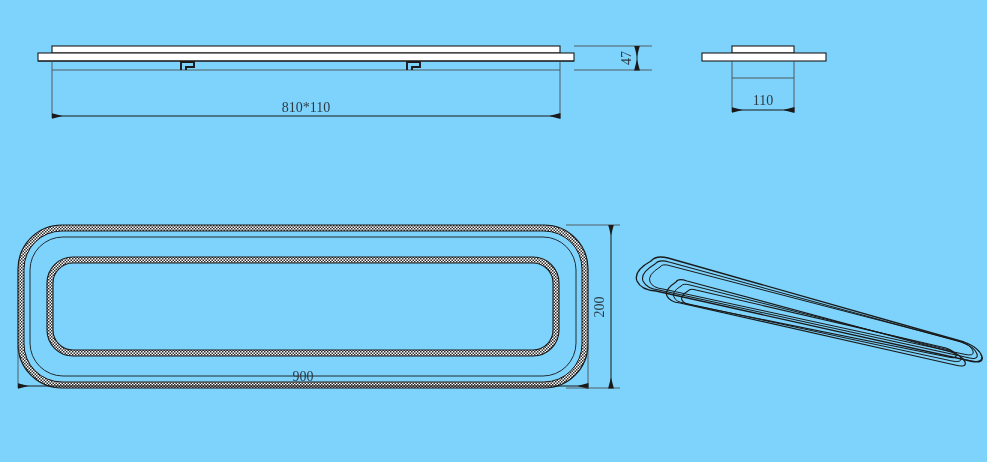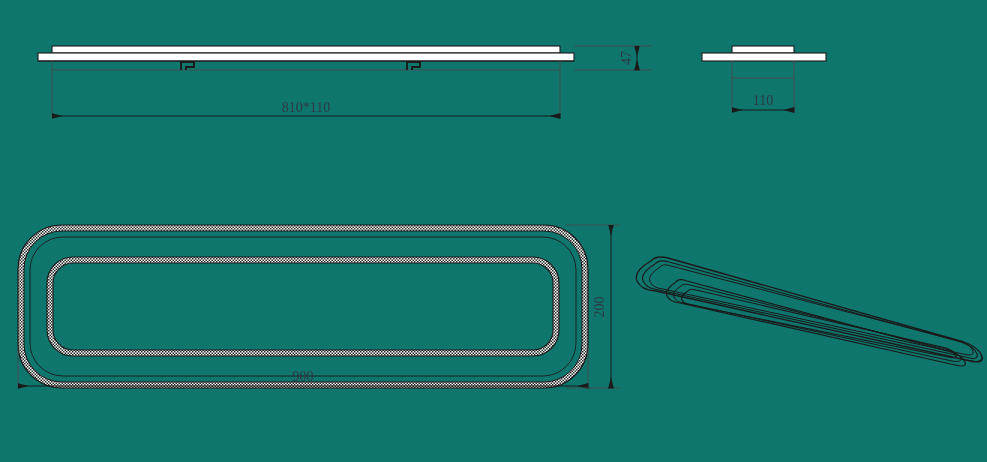--- a/index.html
+++ b/index.html
@@ -8,21 +8,21 @@
     padding: 0;
     background: #ffffff;
   }
   body {
     font-family: "Liberation Serif", "DejaVu Serif", serif;
   }
   #drawing-sheet {
     position: relative;
     width: 987px;
     height: 462px;
-    background: #0f766e;
+    background: #7dd3fc;
     overflow: hidden;
   }
   #cad-svg {
     position: absolute;
     left: 0;
     top: 0;
     width: 987px;
     height: 462px;
     display: block;
   }

